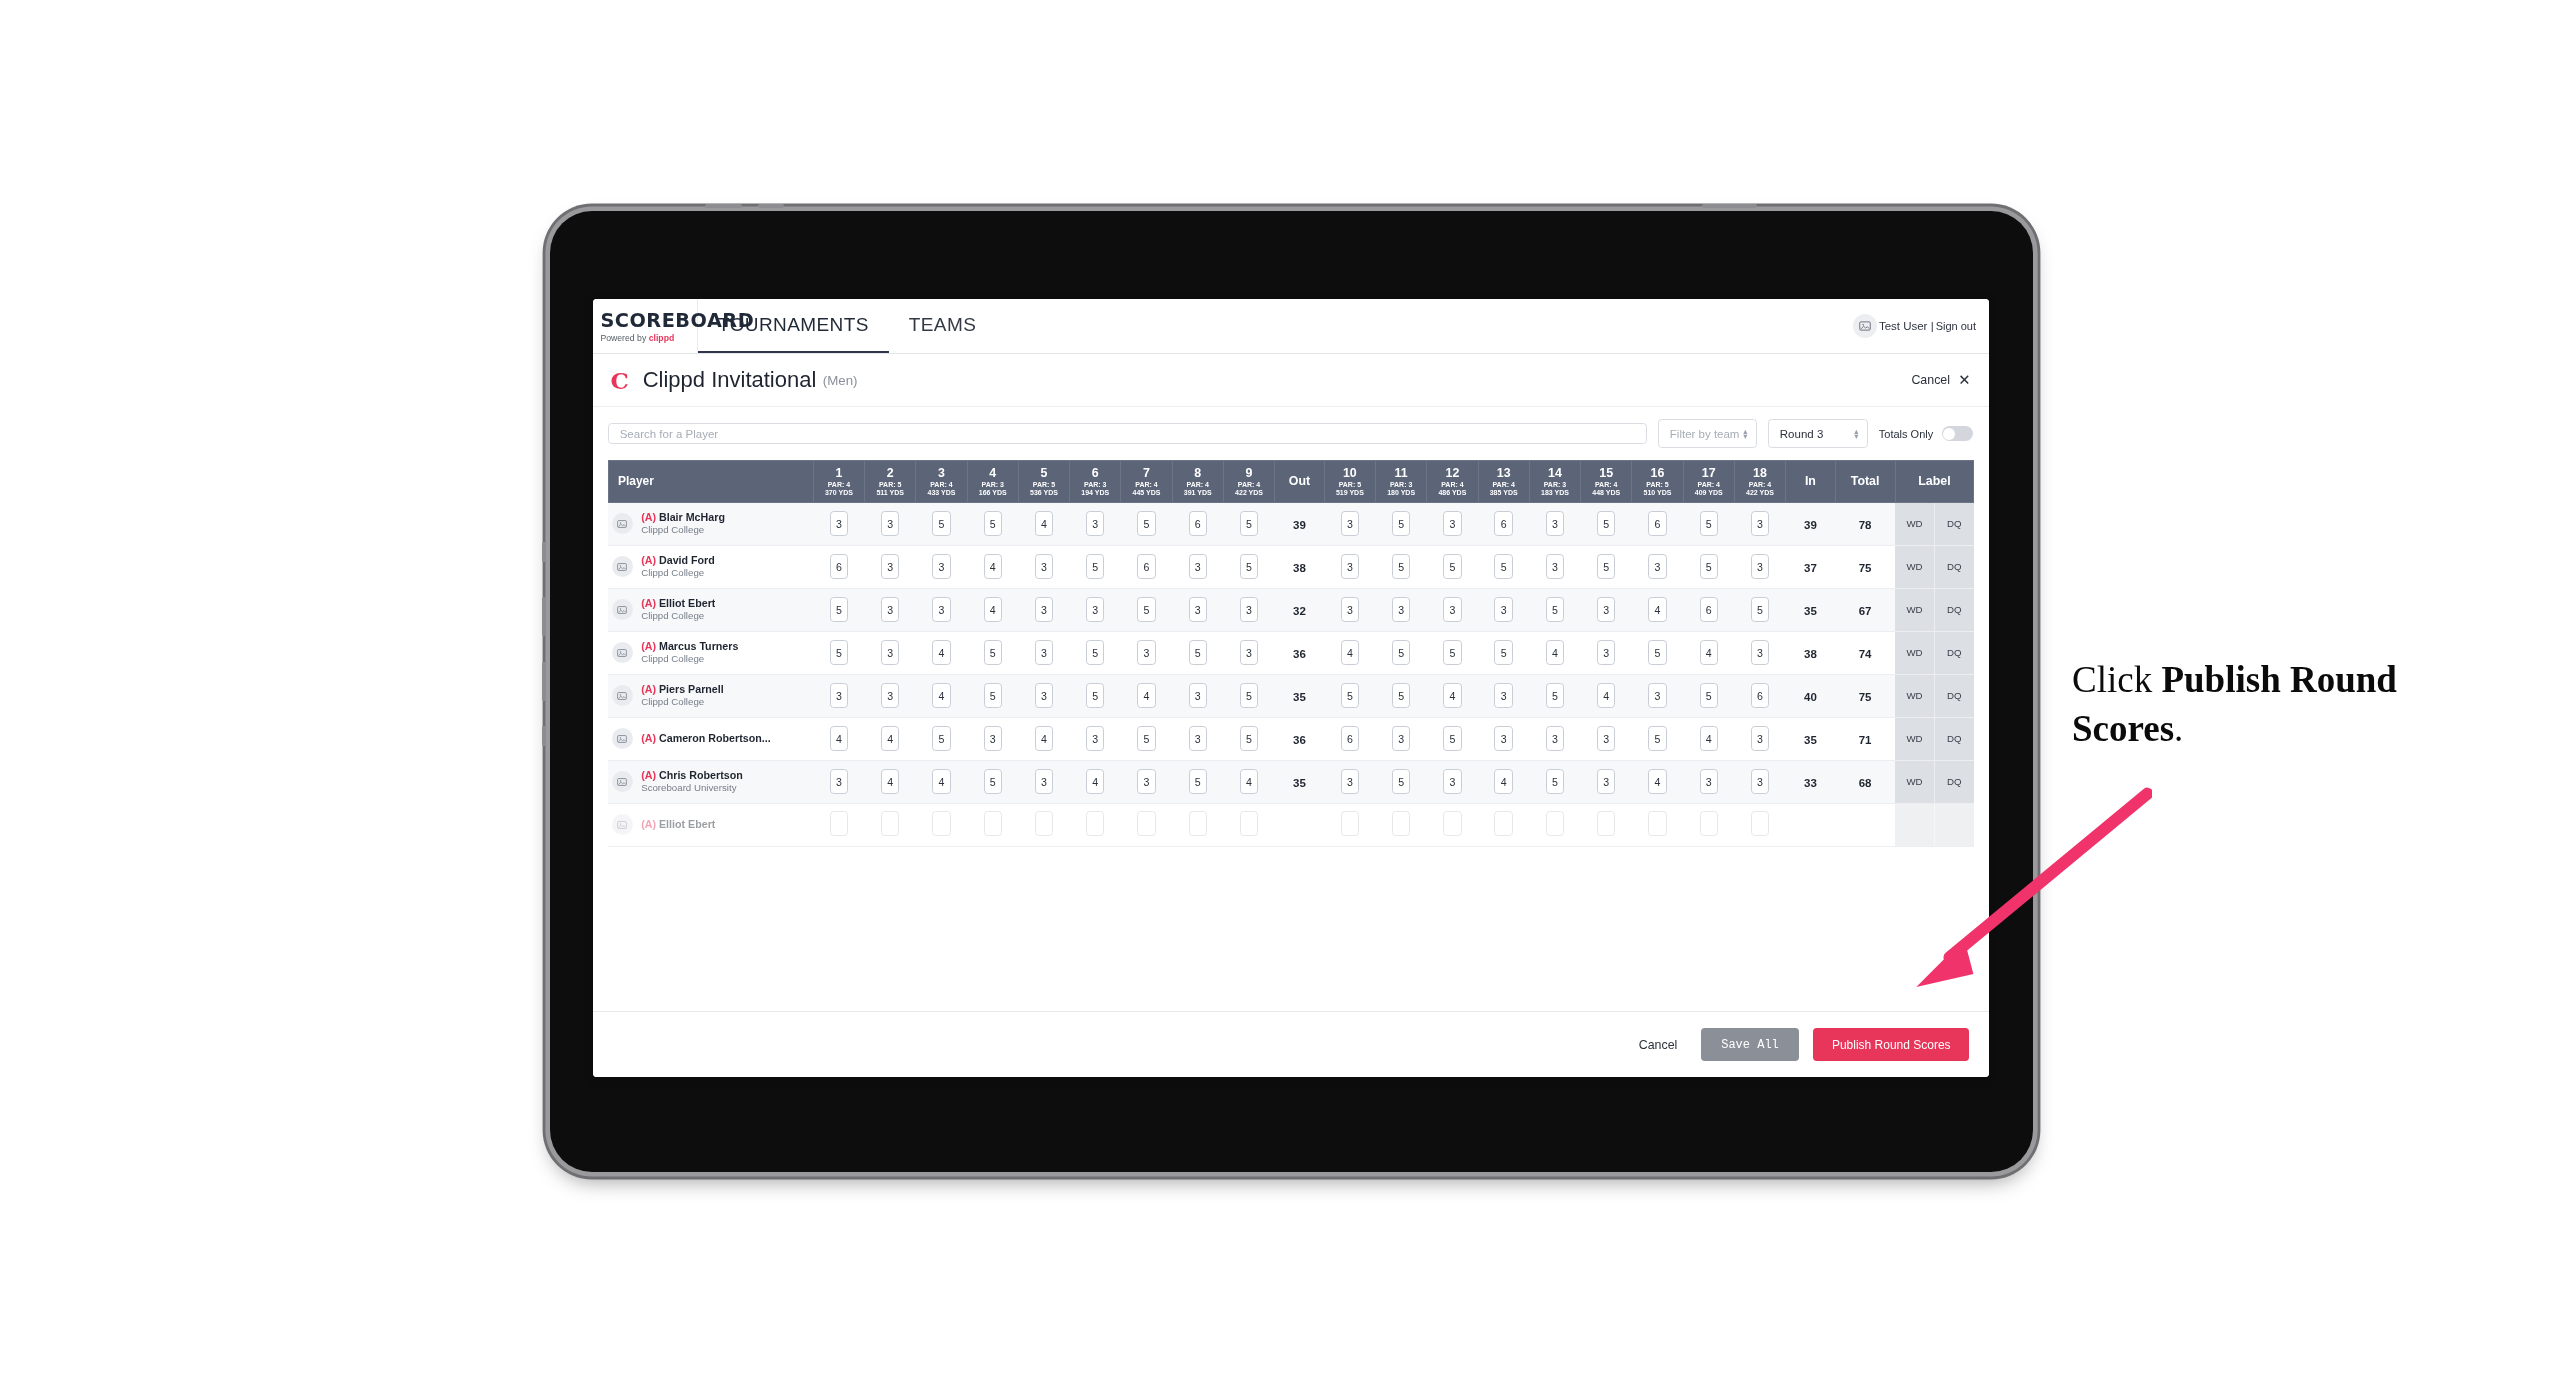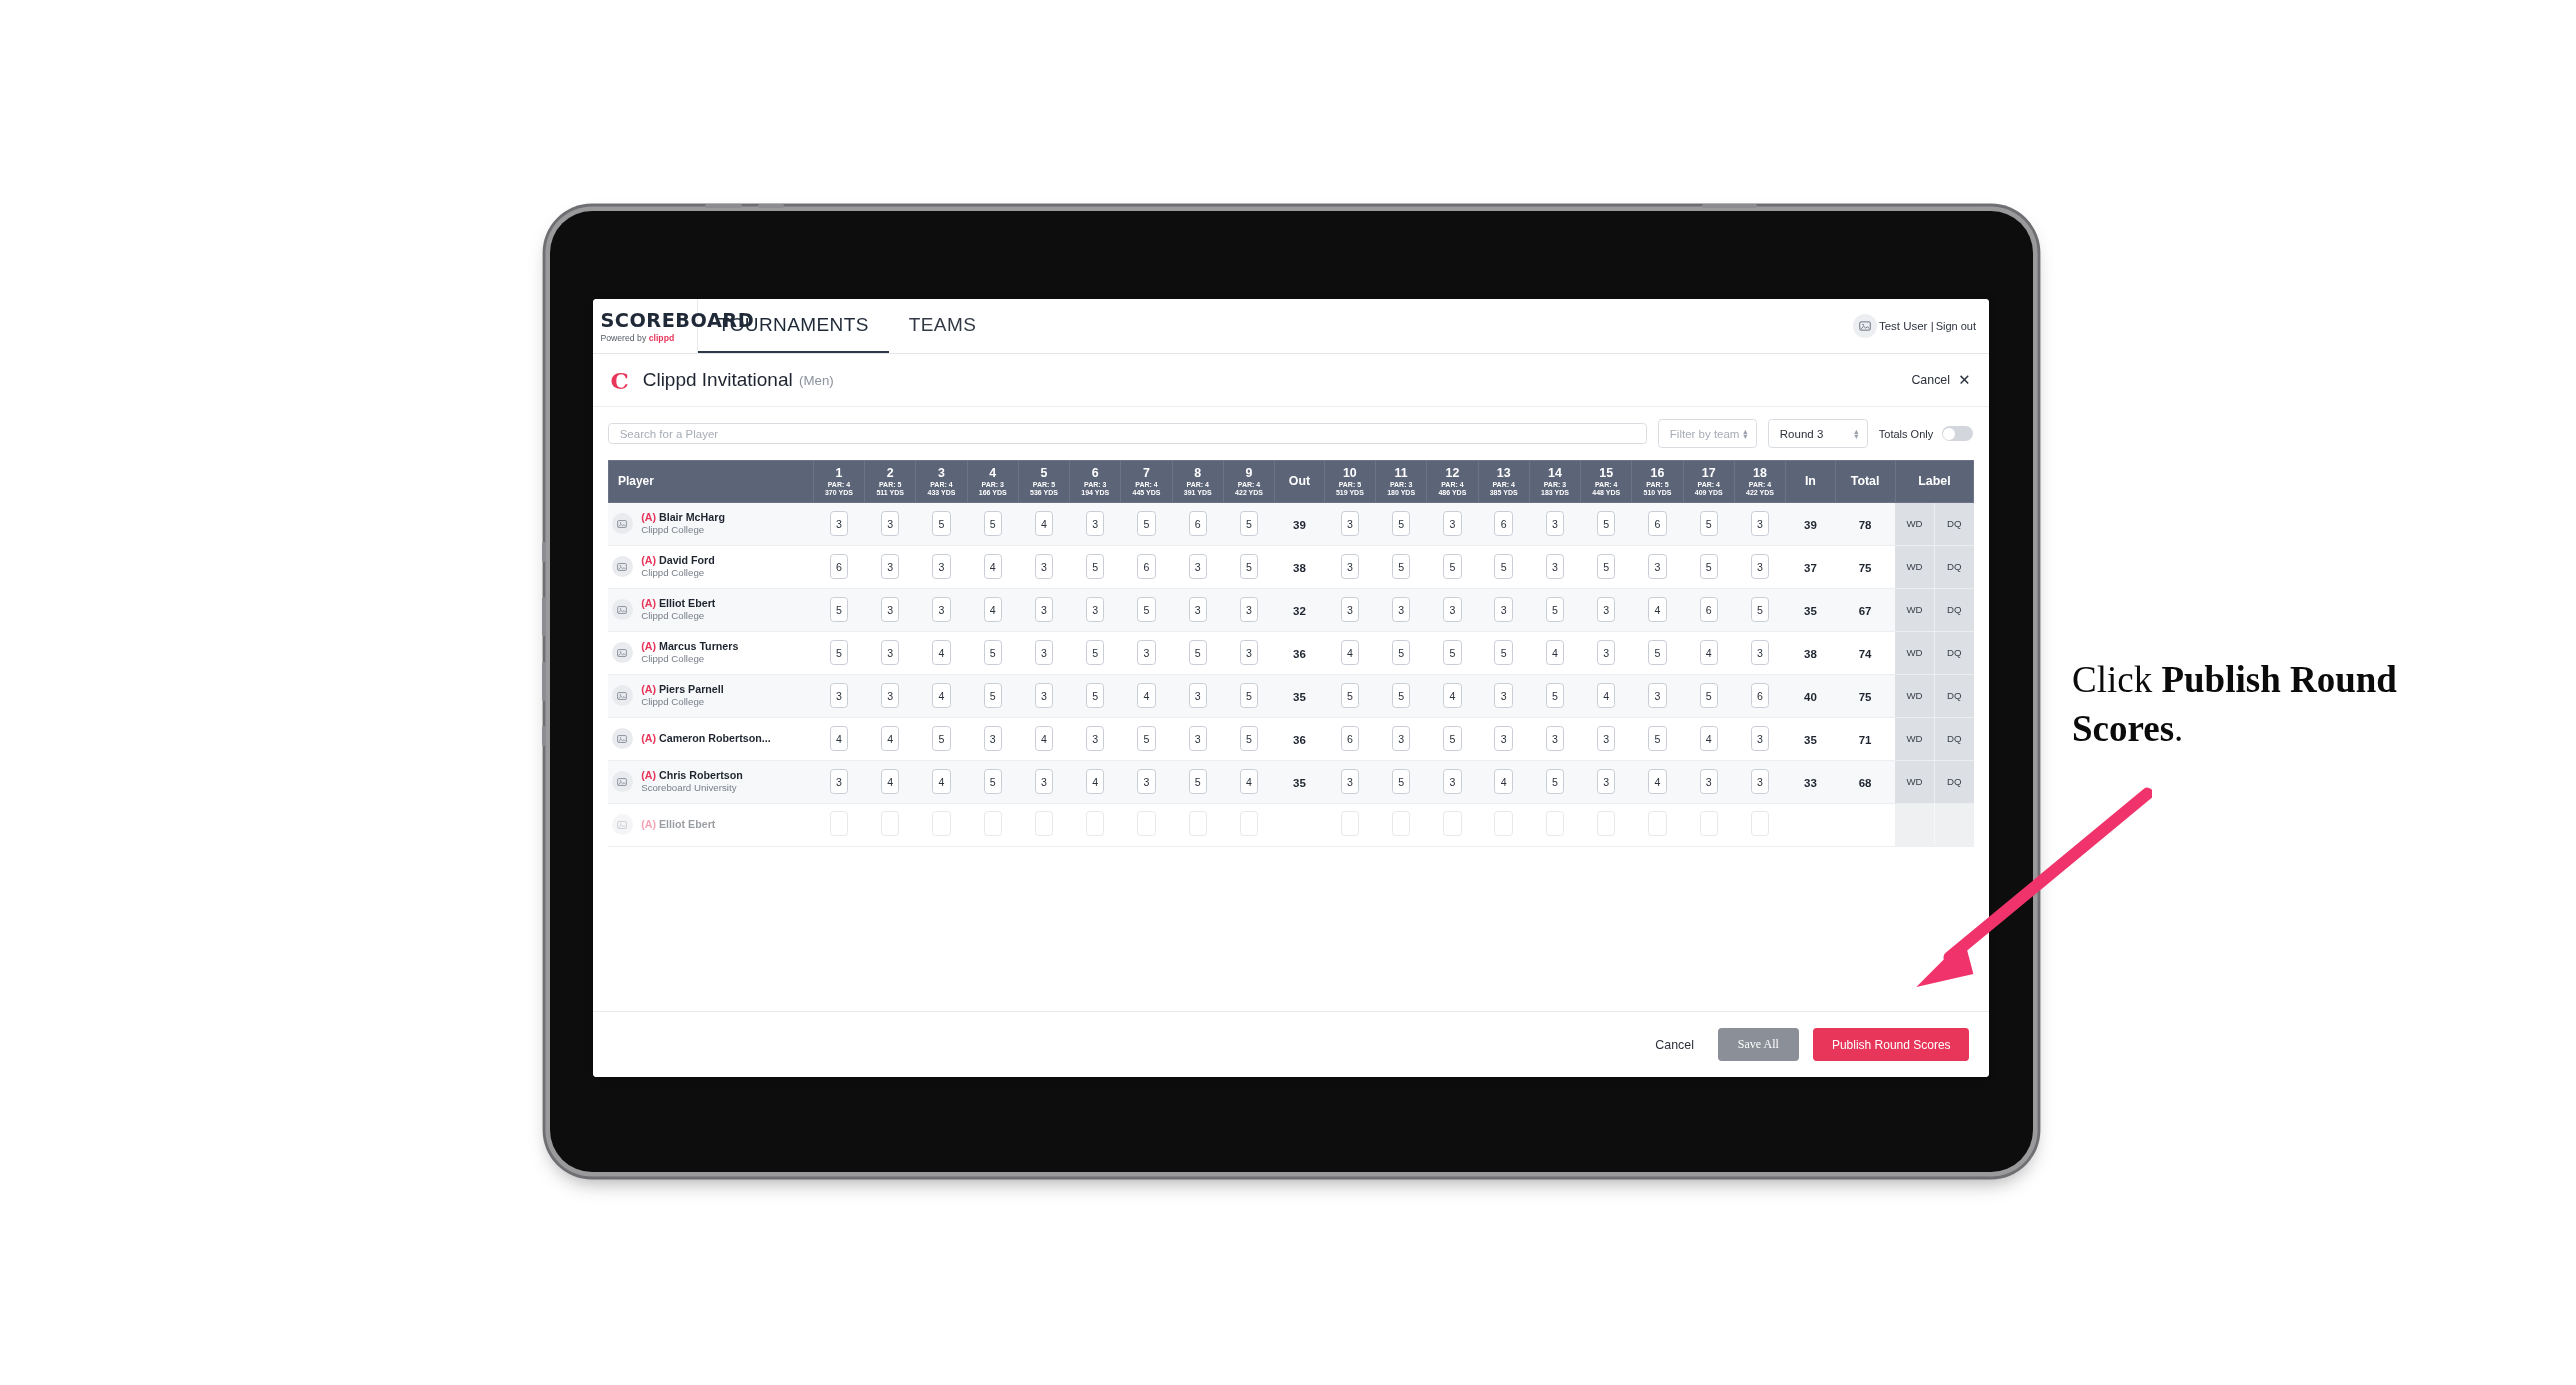--- a/index.html
+++ b/index.html
@@ -88,21 +88,21 @@
   .tourn-head {
     height: 53px; flex: 0 0 53px;
     display: flex; align-items: center; padding: 0 18.4px 0 14.7px;
     border-bottom: 0.9px solid #eceef0; background: #fff;
   }
   .tourn-logo {
     width: 24px; height: 24px; display: flex; align-items: center; justify-content: center;
     color: #e8355a; font-weight: 700; font-size: 23px;
     font-family: "DejaVu Serif", serif; line-height: 1;
   }
-  .tourn-name { font-size: 19px; color: #1f2530; margin-left: 11px; }
+  .tourn-name { font-size: 22px; color: #1f2530; margin-left: 11px; }
   .tourn-gender { font-size: 13.3px; color: #8b919b; margin-left: 6.4px; }
   .thead-spacer { flex: 1; }
   .cancel-top { display: flex; align-items: center; gap: 8.3px; font-size: 12.4px; color: #2b313b; cursor: pointer; }
   .cancel-x { font-size: 14.7px; line-height: 1; }
 
   
   .subnav {
     height: 40px; flex: 0 0 40px; background: #2f3b52;
     display: flex; align-items: center; padding: 0 13px; gap: 3.7px;
   }
@@ -190,21 +190,21 @@
 
   
   .footer {
     flex: 0 0 66px; border-top: 0.9px solid #e7e9ec; background: #fff;
     display: flex; align-items: center; justify-content: flex-end; gap: 14.7px; padding: 0 20px;
   }
   .btn-cancel { font-size: 12.4px; color: #2b313b; cursor: pointer; padding: 5.5px 9.2px; }
   .btn-save {
     background: #8b9098; color: #fff; border: none; border-radius: 3.7px;
     padding: 9.2px 20px; font-size: 12px; cursor: pointer;
-    font-family: Liberation Serif, serif;
+    font-family: Liberation Mono, monospace;
   }
   .btn-publish {
     background: #e8355a; color: #fff; border: none; border-radius: 3.7px;
     padding: 9.2px 18.4px; font-size: 12px; cursor: pointer;
     font-family: "Liberation Sans", sans-serif;
   }
 
   
   .annot {
     position: absolute; left: 2072px; top: 656px; width: 432px;

